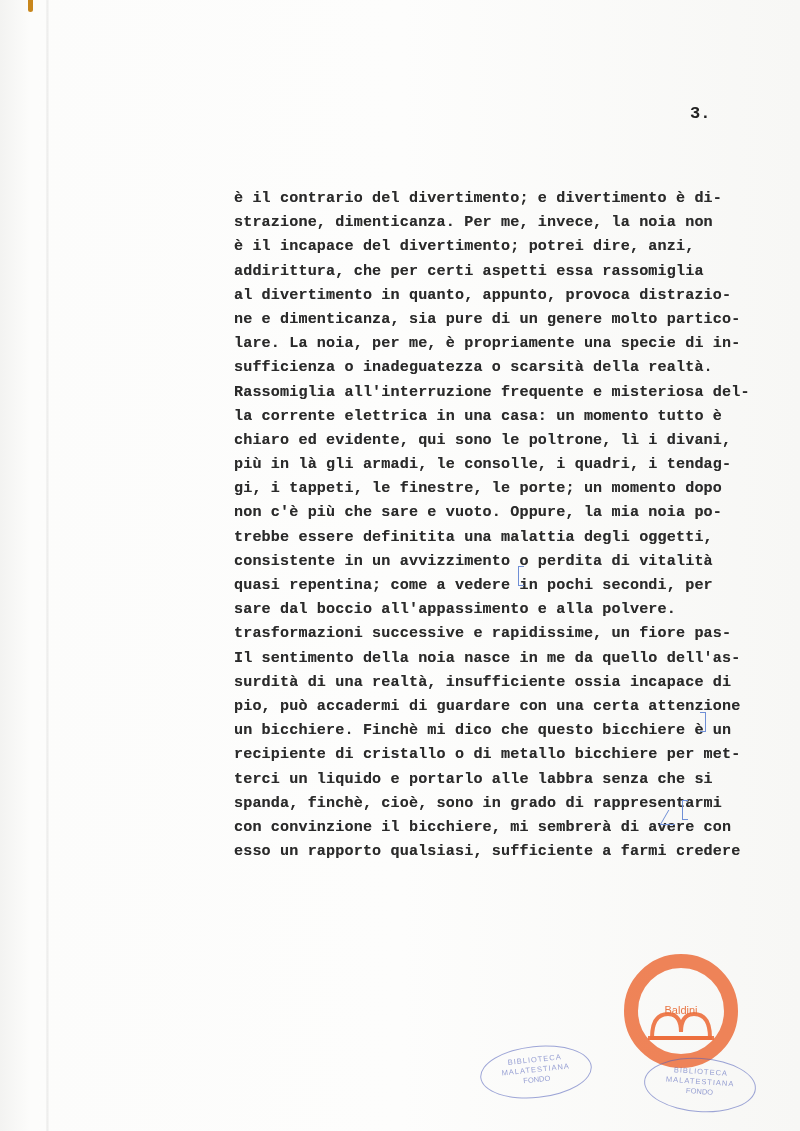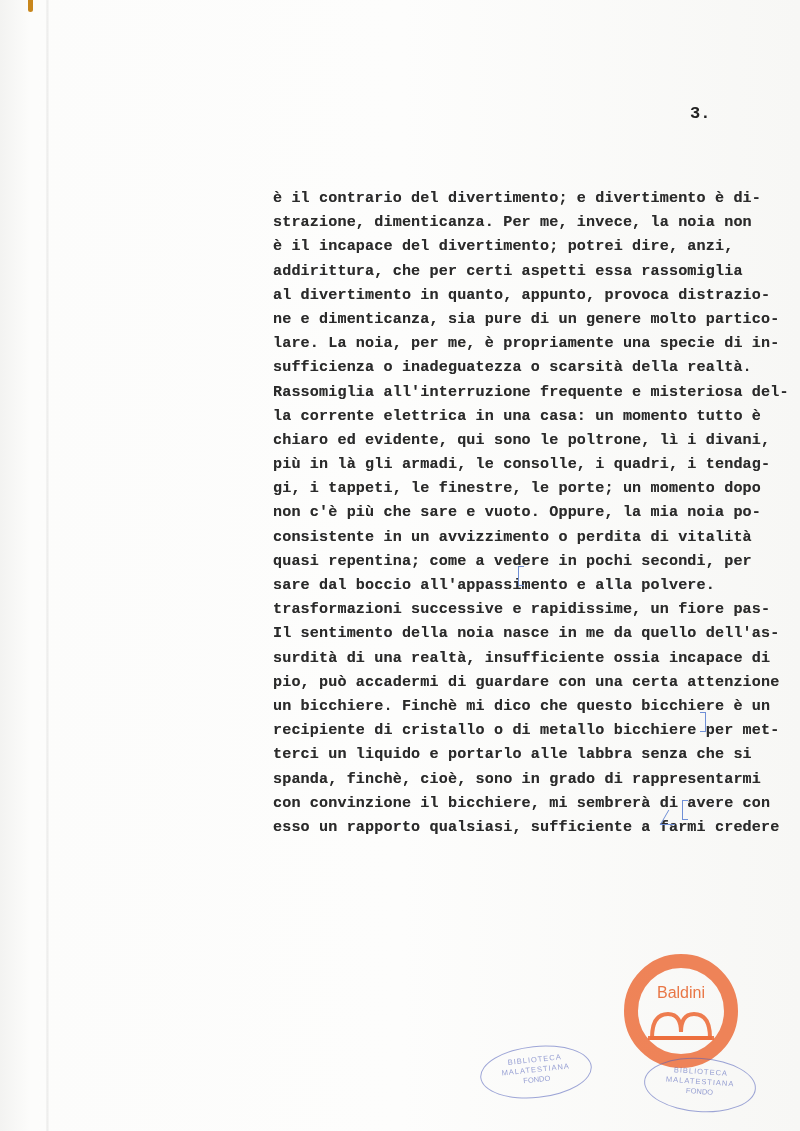--- a/index.html
+++ b/index.html
@@ -47,21 +47,20 @@
     }
     .line {
       height: 24.2px;
       line-height: 24.2px;
       font-size: 15.1px;
       font-weight: bold;
       color: #2a2a2a;
       white-space: pre;
       letter-spacing: 0.15px;
       text-shadow: 0 0 0.6px rgba(0,0,0,0.4);
-      margin-left: 39px;
     }
     .bracket {
       position: absolute;
       border: 1.5px solid #6f8fd6;
       width: 5px; height: 18px;
     }
     .bracket-open-1 { left: 518px; top: 566px; border-right: none; }
     .bracket-close-1 { left: 700px; top: 712px; border-left: none; }
     .bracket-open-2 { left: 682px; top: 800px; border-right: none; }
     .bracket-mark-2 {
@@ -72,25 +71,25 @@
       border-bottom: 1.5px solid #6f8fd6;
       transform: skewX(-30deg);
     }
     .watermark {
       position: absolute;
       left: 622px; top: 952px;
       width: 118px; height: 118px;
     }
     .watermark-label {
       position: absolute;
-      left: 0; top: 32px;
+      left: 0; top: 52px;
       width: 118px;
       text-align: center;
       font-family: "Liberation Sans", sans-serif;
-      font-size: 16px;
+      font-size: 11px;
       color: rgba(232,112,60,0.95);
     }
     .stamp {
       position: absolute;
       border: 1.5px solid rgba(80,95,185,0.55);
       border-radius: 50%;
       font-family: "Liberation Sans", sans-serif;
       color: rgba(80,95,185,0.6);
       text-align: center;
       font-size: 7.5px;
@@ -118,20 +117,21 @@
     <div class="line">al divertimento in quanto, appunto, provoca distrazio-</div>
     <div class="line">ne e dimenticanza, sia pure di un genere molto partico-</div>
     <div class="line">lare. La noia, per me, è propriamente una specie di in-</div>
     <div class="line">sufficienza o inadeguatezza o scarsità della realtà.</div>
     <div class="line">Rassomiglia all'interruzione frequente e misteriosa del-</div>
     <div class="line">la corrente elettrica in una casa: un momento tutto è</div>
     <div class="line">chiaro ed evidente, qui sono le poltrone, lì i divani,</div>
     <div class="line">più in là gli armadi, le consolle, i quadri, i tendag-</div>
     <div class="line">gi, i tappeti, le finestre, le porte; un momento dopo</div>
     <div class="line">non c'è più che sare e vuoto. Oppure, la mia noia po-</div>
+    <div class="line">trebbe essere definitita una malattia degli oggetti,</div>
     <div class="line">consistente in un avvizzimento o perdita di vitalità</div>
     <div class="line">quasi repentina; come a vedere in pochi secondi, per</div>
     <div class="line">sare dal boccio all'appassimento e alla polvere.</div>
     <div class="line">trasformazioni successive e rapidissime, un fiore pas-</div>
     <div class="line">Il sentimento della noia nasce in me da quello dell'as-</div>
     <div class="line">surdità di una realtà, insufficiente ossia incapace di</div>
     <div class="line">pio, può accadermi di guardare con una certa attenzione</div>
     <div class="line">un bicchiere. Finchè mi dico che questo bicchiere è un</div>
     <div class="line">recipiente di cristallo o di metallo bicchiere per met-</div>
     <div class="line">terci un liquido e portarlo alle labbra senza che si</div>

